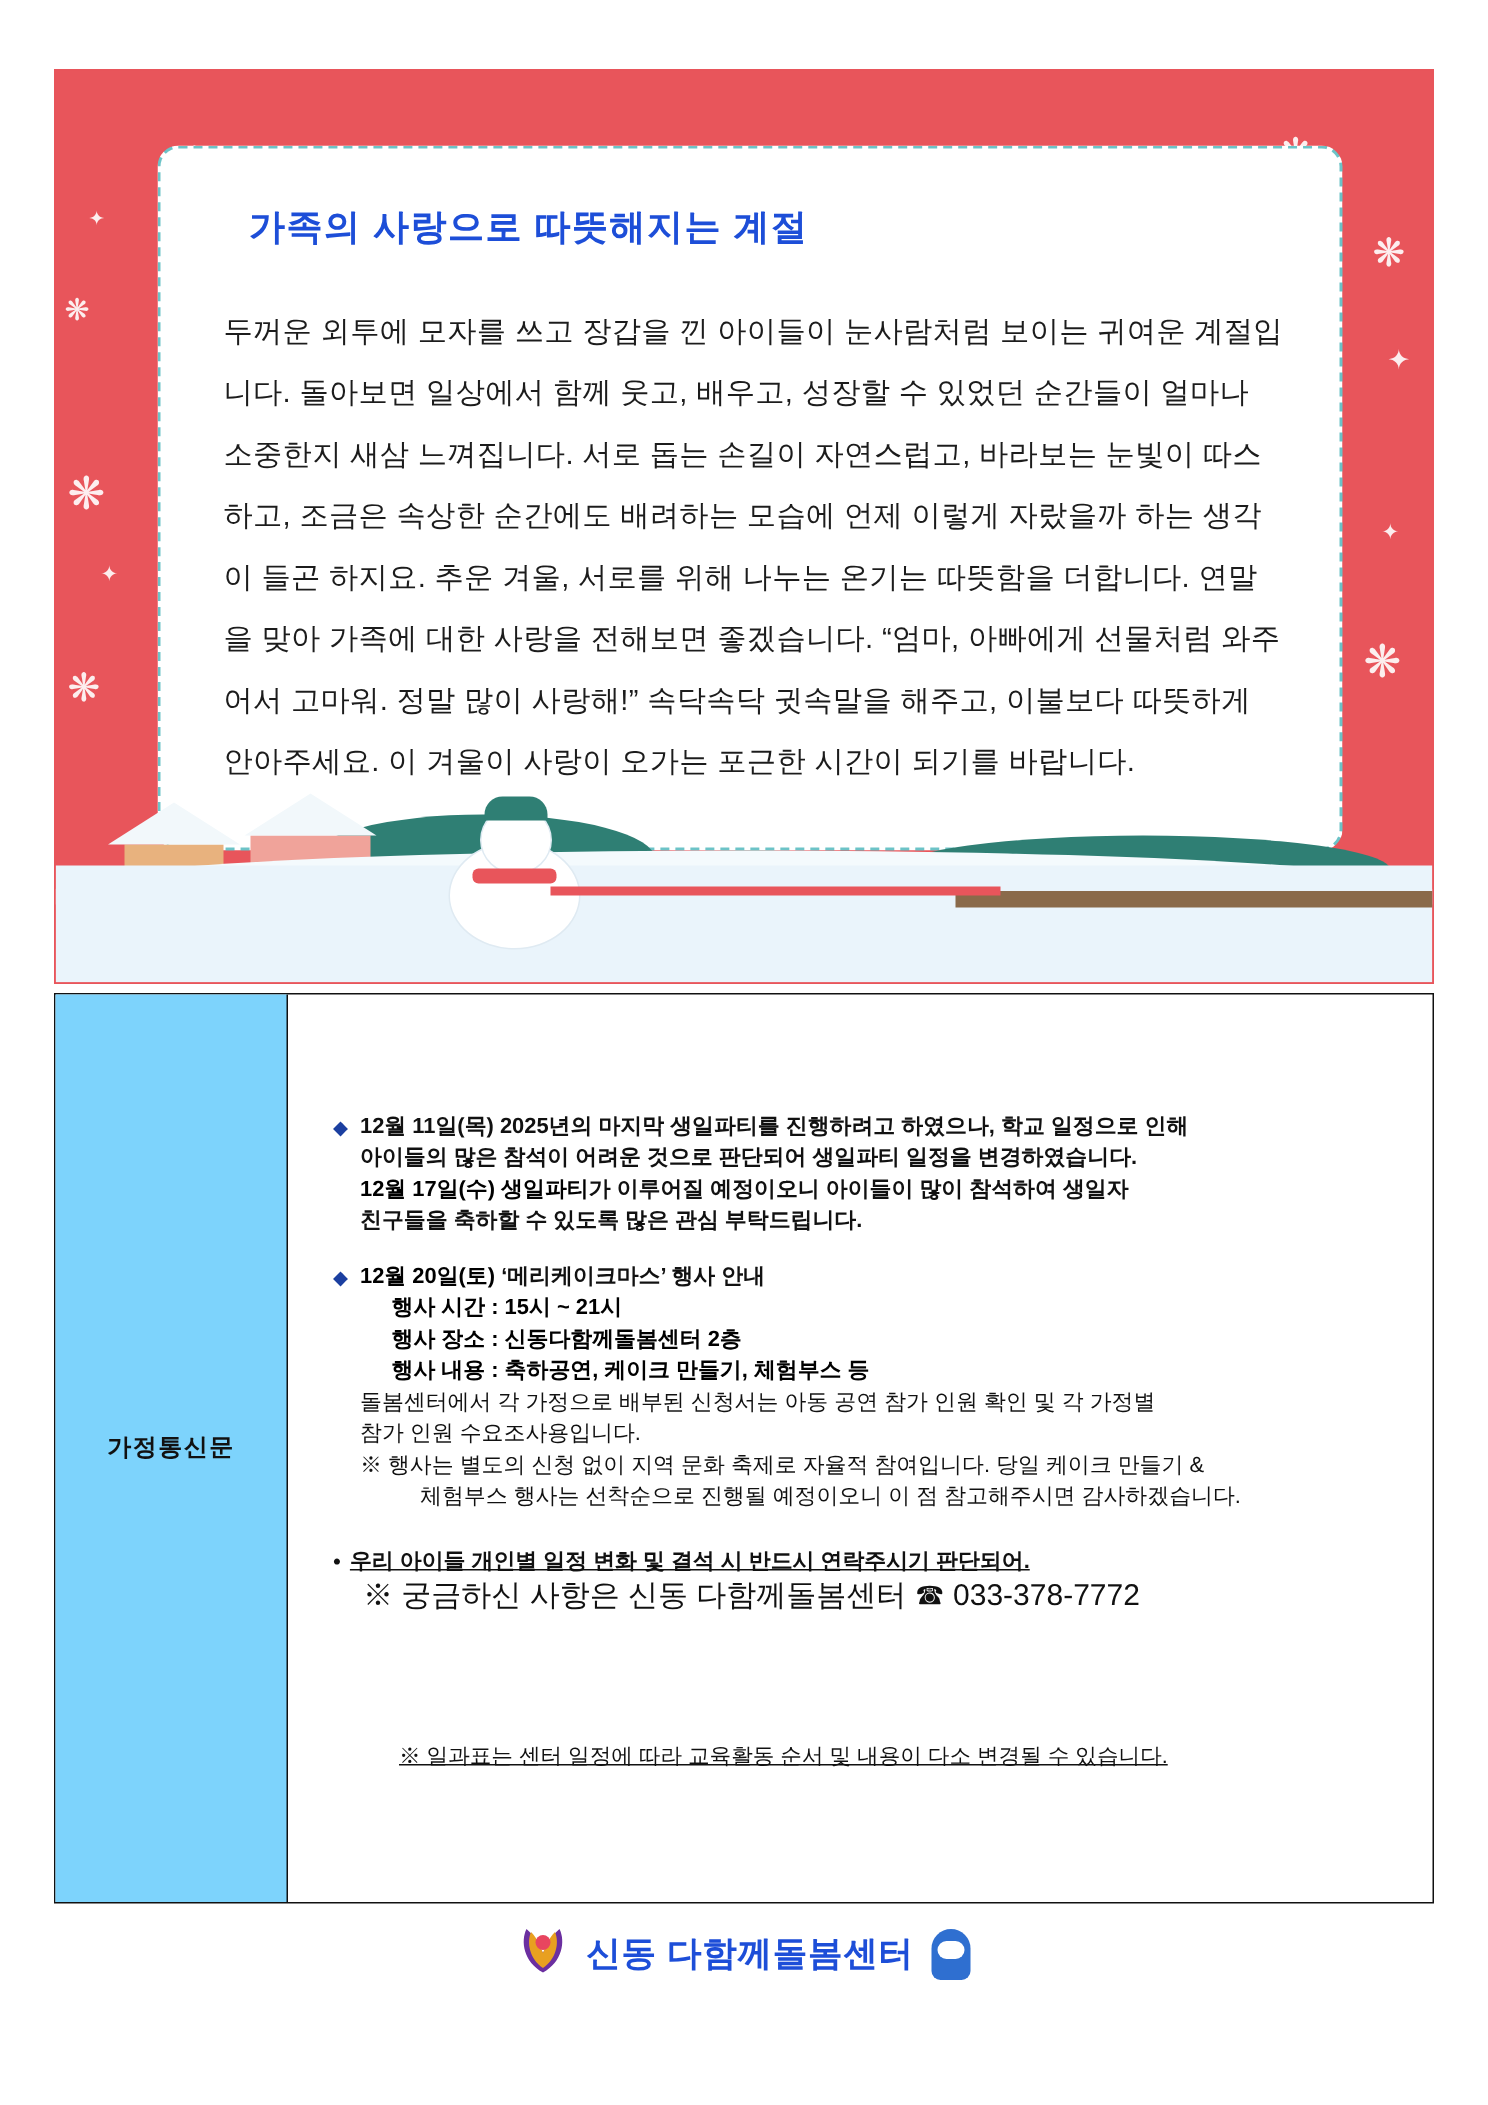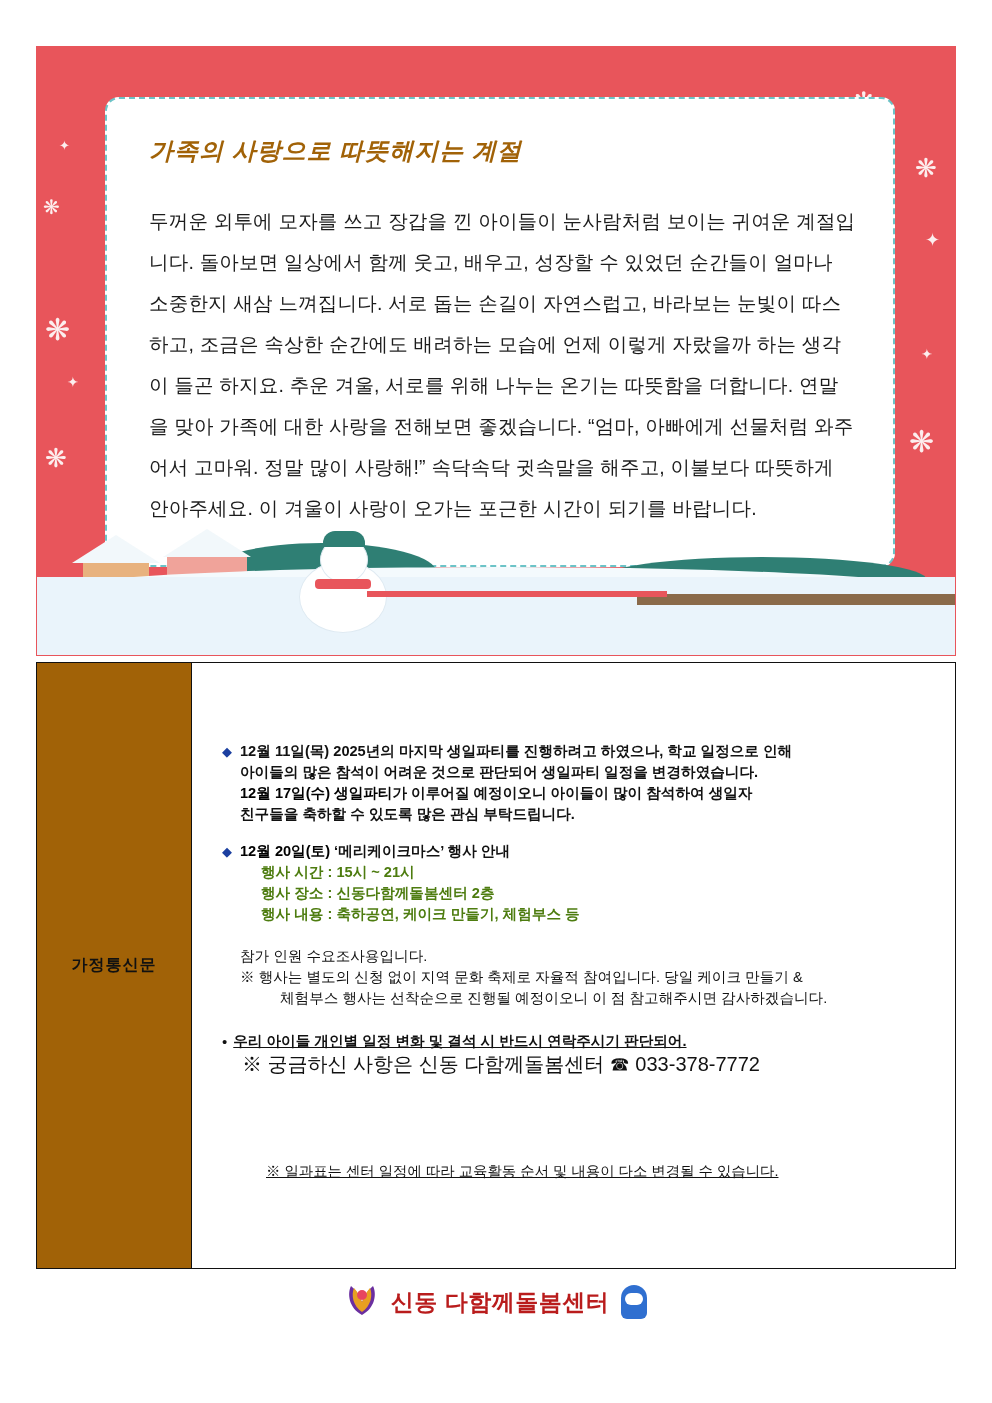--- a/index.html
+++ b/index.html
@@ -51,24 +51,23 @@
     background: #ffffff;
     border: 2px dashed #6cc3c7;
     border-radius: 14px;
     box-sizing: border-box;
     padding: 30px 36px 0 36px;
   }
 
   .card-title {
     font-size: 24px;
     font-weight: bold;
-    color: #a16207;
+    color: #1d4ed8;
     letter-spacing: 1px;
-    margin: 6px 0 0 6px;
-    font-style: italic;
+    margin: 6px 0 0 23px;
   }
 
   .card-body {
     margin-top: 34px;
     font-size: 19.5px;
     line-height: 41px;
     color: #1c1c1c;
     letter-spacing: 0.2px;
     margin-left: 6px;
   }
@@ -145,21 +144,21 @@
     left: 36px;
     top: 662px;
     width: 920px;
     height: 607px;
     border: 1px solid #111;
     box-sizing: border-box;
     display: flex;
   }
   .notice-label {
     width: 155px;
-    background: #a16207;
+    background: #7dd3fc;
     border-right: 1px solid #111;
     display: flex;
     align-items: center;
     justify-content: center;
     font-size: 16px;
     font-weight: bold;
     color: #111;
     letter-spacing: 1px;
     box-sizing: border-box;
   }
@@ -178,21 +177,21 @@
     align-items: flex-start;
   }
   .diamond {
     color: #1b3fa0;
     font-size: 13px;
     margin-right: 8px;
     line-height: 21px;
   }
   .b-text { flex: 1; font-weight: bold; }
   .red { color: #000000; }
-  .blue { color: #4d7c0f; }
+  .blue { color: #000000; }
   .indent1 { margin-left: 21px; }
   .indent2 { margin-left: 40px; }
   .normal { font-weight: normal; }
 
   .dot-row {
     display: flex;
     align-items: flex-start;
     margin-top: 22px;
   }
   .dot {
@@ -219,21 +218,21 @@
     top: 1282px;
     width: 992px;
     display: flex;
     align-items: center;
     justify-content: center;
     gap: 12px;
   }
   .footer-text {
     font-size: 23px;
     font-weight: bold;
-    color: #b91c1c;
+    color: #1d4ed8;
     letter-spacing: 0.5px;
   }
   .mascot {
     width: 26px;
     height: 34px;
     background: #2f6fd0;
     border-radius: 13px 13px 6px 6px;
     position: relative;
   }
   .mascot:before {
@@ -317,21 +316,21 @@
 
       <div class="blk">
         <div class="bullet-row">
           <span class="diamond">◆</span>
           <span class="b-text">
             <span class="red">12월 20일(토)</span>
             <span>‘메리케이크마스’ 행사 안내</span><br>
             <span class="blue indent1">행사 시간 : 15시 ~ 21시</span><br>
             <span class="blue indent1">행사 장소 : 신동다함께돌봄센터 2층</span><br>
             <span class="blue indent1">행사 내용 : 축하공연, 케이크 만들기, 체험부스 등</span><br>
-            <br>
+            <span class="normal">돌봄센터에서 각 가정으로 배부된 신청서는 아동 공연 참가 인원 확인 및 각 가정별</span><br>
             <span class="normal">참가 인원 수요조사용입니다.</span><br>
             <span class="normal">※ 행사는 별도의 신청 없이 지역 문화 축제로 자율적 참여입니다. 당일 케이크 만들기 &amp;</span><br>
             <span class="normal indent2">체험부스 행사는 선착순으로 진행될 예정이오니 이 점 참고해주시면 감사하겠습니다.</span>
           </span>
         </div>
       </div>
 
       <div class="dot-row">
         <span class="dot">•</span>
         <span class="b-text uline">우리 아이들 개인별 일정 변화 및 결석 시 반드시 연락주시기 판단되어.</span>

